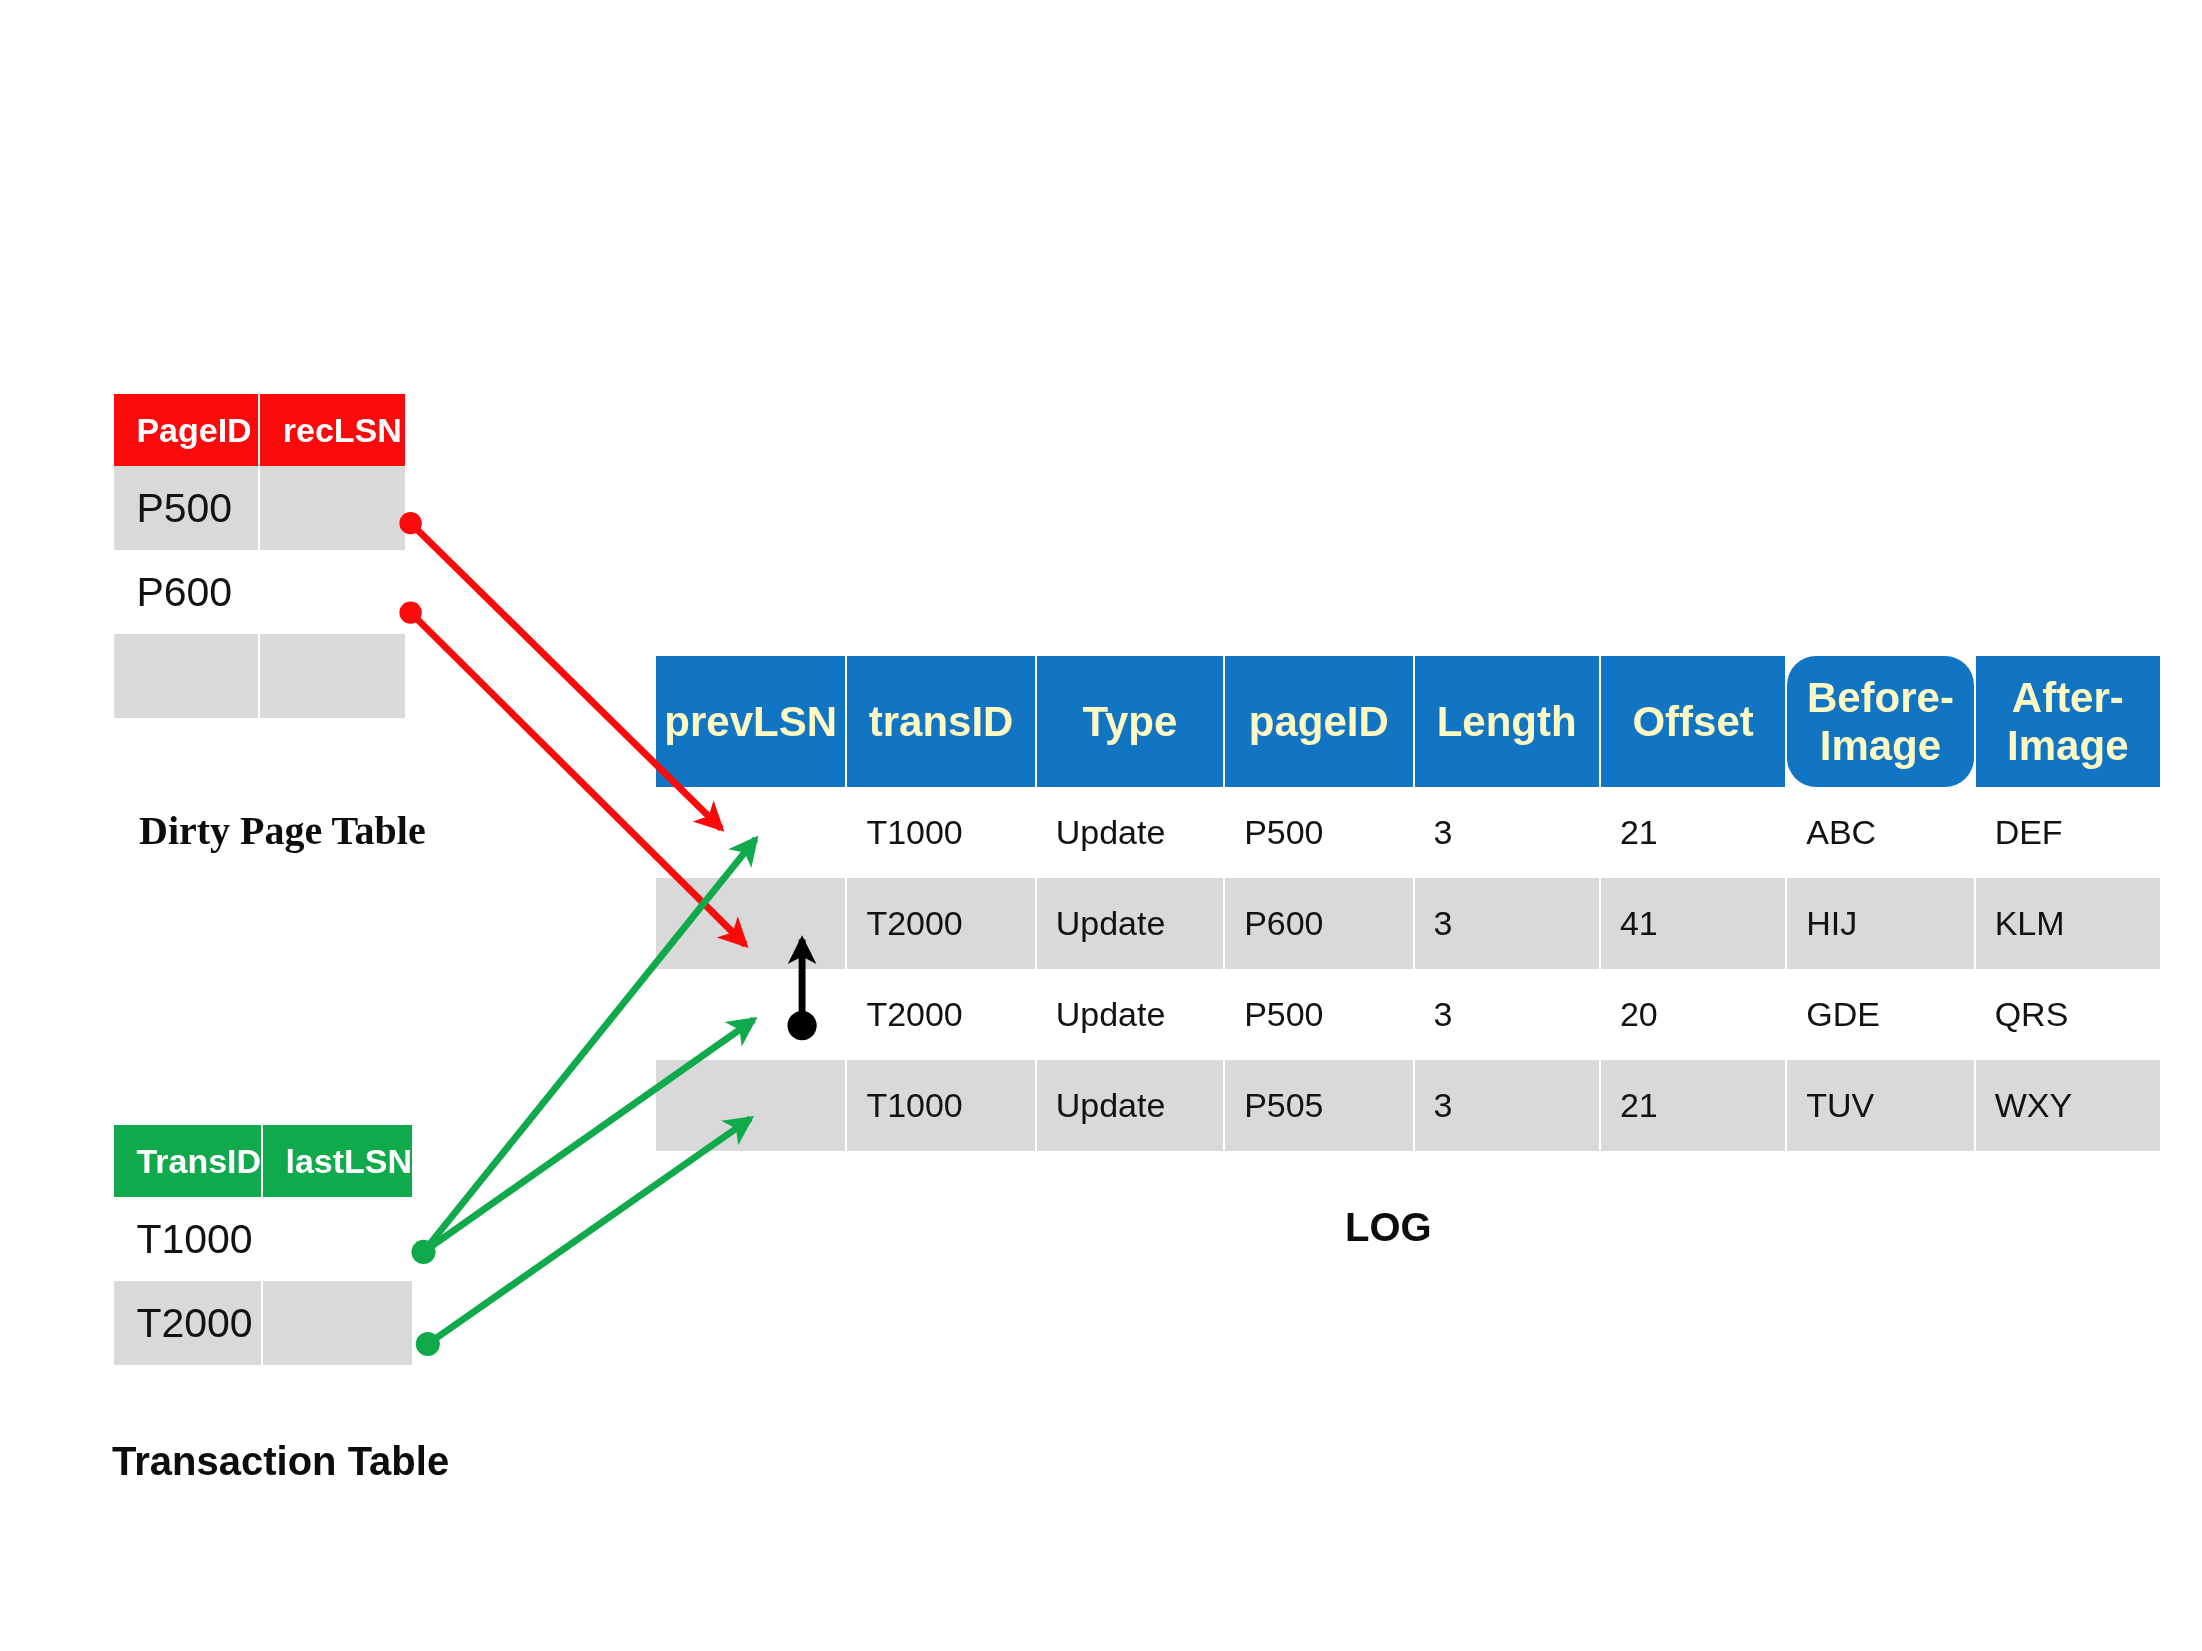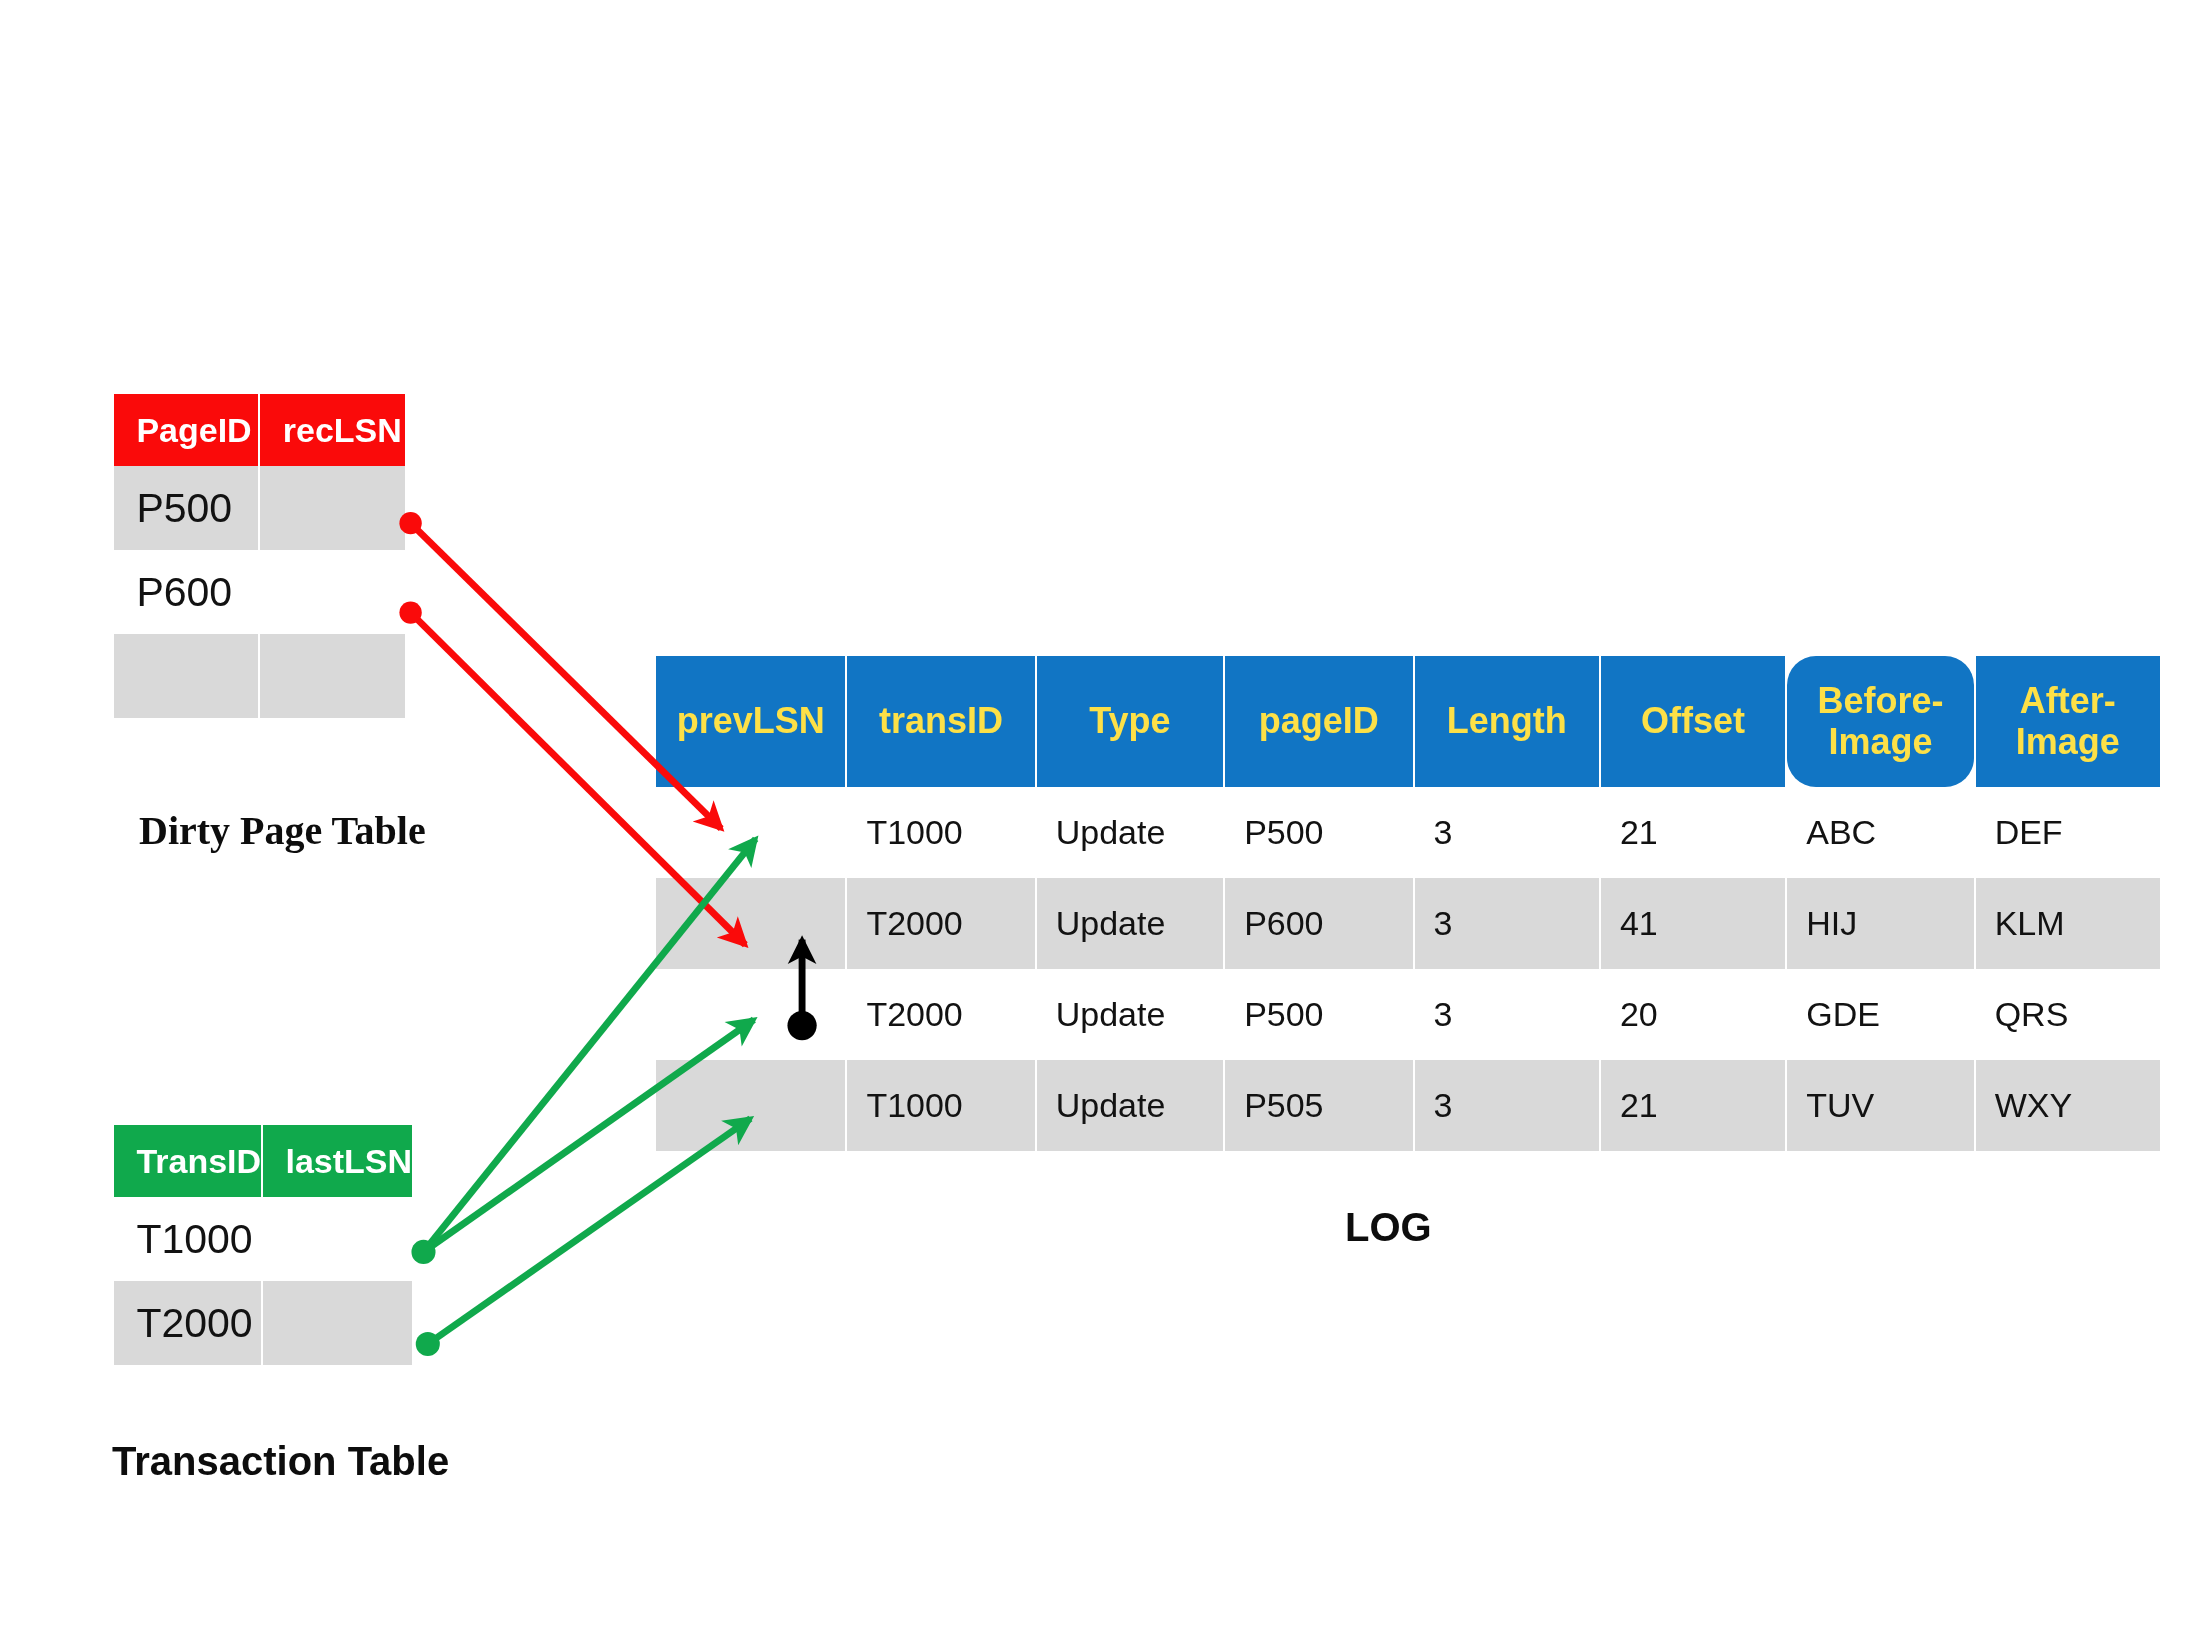--- a/index.html
+++ b/index.html
@@ -76,23 +76,23 @@
   #log-table {
     position: absolute;
     left: 654px;
     top: 656px;
     border-collapse: separate;
     border-spacing: 2.6px 0;
     table-layout: fixed;
   }
   #log-table th {
     background: #1175c4;
-    color: #fde047;
-    font-weight: bold;
-    font-size: 36px;
+    color: #fef9c3;
+    font-weight: bold;
+    font-size: 42px;
     height: 131px;
     vertical-align: middle;
     text-align: center;
     padding: 0 5.2px;
     line-height: 1.12;
   }
   #log-table td {
     font-size: 34px;
     font-weight: 400;
     color: #121212;

